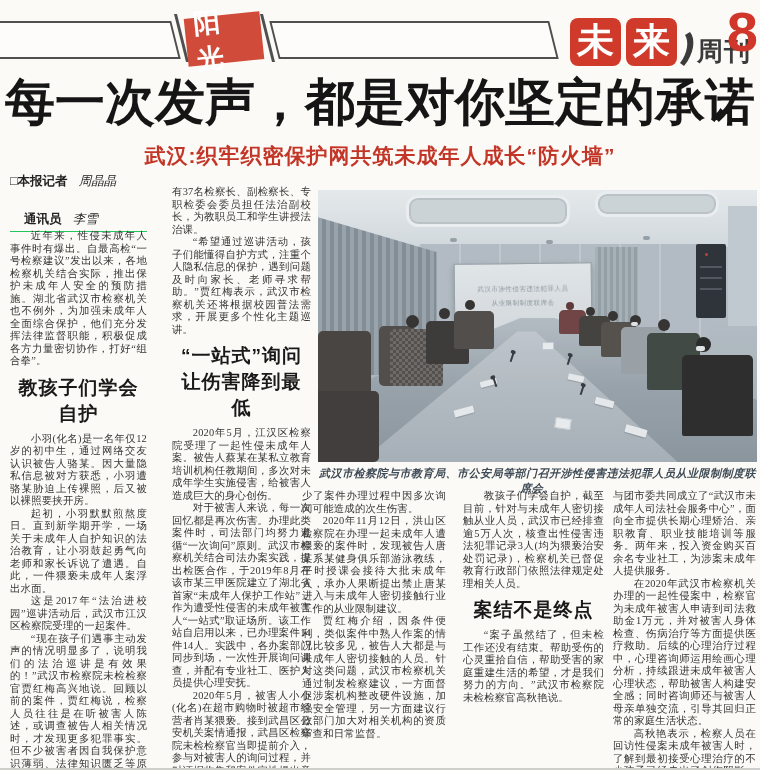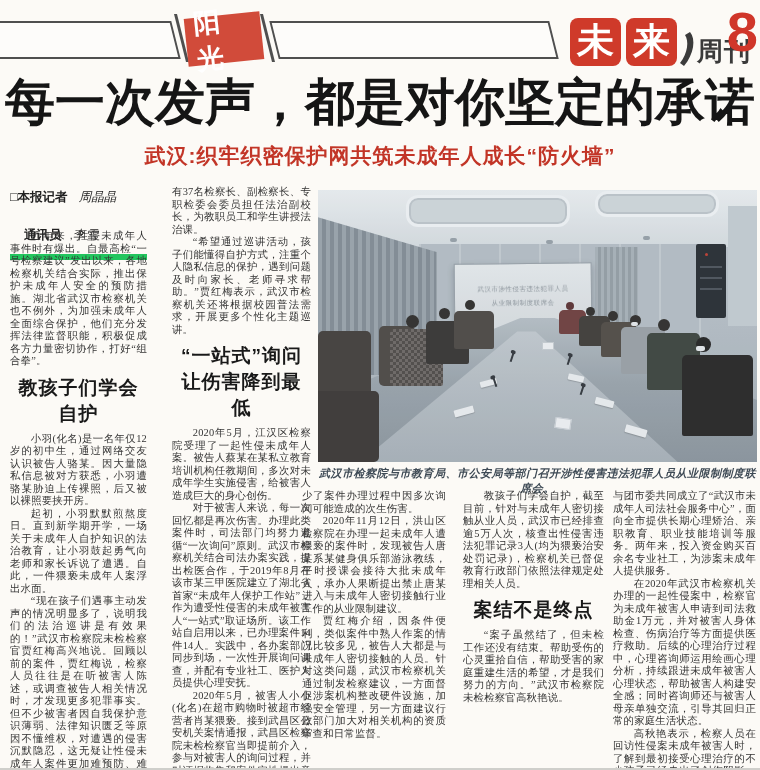--- a/index.html
+++ b/index.html
@@ -25,22 +25,22 @@
      letter-spacing:1px;line-height:1;padding-bottom:2px;}
   #page-number{position:absolute;right:2px;top:4px;font-size:56px;font-weight:bold;color:#d0362a;
      font-family:"Liberation Sans",sans-serif;line-height:1;}
   
   #headline{position:absolute;left:0;top:74px;width:760px;text-align:center;font-size:50px;
      font-weight:900;color:#151515;line-height:1.15;letter-spacing:0px;font-family:"Liberation Serif",serif;
      white-space:nowrap;}
   #subheadline{position:absolute;left:0;top:142px;width:760px;text-align:center;font-size:21px;
      font-weight:bold;color:#c23527;font-family:"Liberation Sans",sans-serif;letter-spacing:1px;}
   
-  #byline{position:absolute;left:10px;top:188px;width:137px;border-bottom:6px solid #22c55e;
-     padding-bottom:8px;font-size:12.5px;color:#222;line-height:1.55;}
+  #byline{position:absolute;left:10px;top:172px;width:137px;border-bottom:1px solid #22c55e;
+     padding-bottom:1px;font-size:12.5px;color:#222;line-height:1.55;}
   #byline .lbl{font-weight:bold;font-family:"Liberation Sans",sans-serif;}
   #byline .nm{font-style:italic;margin-left:8px;}
   #byline .row2{padding-left:14px;margin-top:19px;}
   
   .col{position:absolute;overflow:hidden;}
   #col1{left:10px;top:230px;width:137px;height:538px;}
   #col2{left:172px;top:186px;width:139px;height:582px;}
   #col3{left:302px;top:490px;width:144px;height:279px;}
   #col4{left:463px;top:490px;width:141px;height:279px;}
   #col5{left:613px;top:490px;width:143px;height:279px;}
@@ -133,20 +133,21 @@
       <span class="lbl">通讯员</span>
       <span class="nm">李雪</span>
     </div>
   </div>
 
   <div class="col" id="col1">
     <p>近年来，性侵未成年人事件时有爆出。自最高检“一号检察建议”发出以来，各地检察机关结合实际，推出保护未成年人安全的预防措施。湖北省武汉市检察机关也不例外，为加强未成年人全面综合保护，他们充分发挥法律监督职能，积极促成各方力量密切协作，打好“组合拳”。</p>
     <h3>教孩子们学会自护</h3>
     <p>小羽(化名)是一名年仅12岁的初中生，通过网络交友认识被告人骆某。因大量隐私信息被对方获悉，小羽遭骆某胁迫上传裸照，后又被以裸照要挟开房。</p>
     <p>起初，小羽默默煎熬度日。直到新学期开学，一场关于未成年人自护知识的法治教育，让小羽鼓起勇气向老师和家长诉说了遭遇。自此，一件猥亵未成年人案浮出水面。</p>
+    <p>这是2017年“法治进校园”巡讲活动后，武汉市江汉区检察院受理的一起案件。</p>
     <p>“现在孩子们遇事主动发声的情况明显多了，说明我们的法治巡讲是有效果的！”武汉市检察院未检检察官贾红梅高兴地说。回顾以前的案件，贾红梅说，检察人员往往是在听被害人陈述，或调查被告人相关情况时，才发现更多犯罪事实。但不少被害者因自我保护意识薄弱、法律知识匮乏等原因不懂维权，对遭遇的侵害沉默隐忍，这无疑让性侵未成年人案件更加难预防、难发现、难干预。</p>
 
   </div>
 
   <div class="col" id="col2">
     <p class="cont">有37名检察长、副检察长、专职检委会委员担任法治副校长，为教职员工和学生讲授法治课。</p>
     <p>“希望通过巡讲活动，孩子们能懂得自护方式，注重个人隐私信息的保护，遇到问题及时向家长、老师寻求帮助。”贾红梅表示，武汉市检察机关还将根据校园普法需求，开展更多个性化主题巡讲。</p>
     <h3>“一站式”询问让伤害降到最低</h3>
     <p>2020年5月，江汉区检察院受理了一起性侵未成年人案。被告人蔡某在某私立教育培训机构任教期间，多次对未成年学生实施侵害，给被害人造成巨大的身心创伤。</p>
     <p>对于被害人来说，每一次回忆都是再次伤害。办理此类案件时，司法部门均努力遵循“一次询问”原则。武汉市检察机关结合司法办案实践，提出检医合作，于2019年8月在该市某三甲医院建立了湖北省首家“未成年人保护工作站”，作为遭受性侵害的未成年被害人“一站式”取证场所。该工作站自启用以来，已办理案件14件14人。实践中，各办案部门同步到场，一次性开展询问调查，并配有专业社工、医护人员提供心理安抚。</p>

